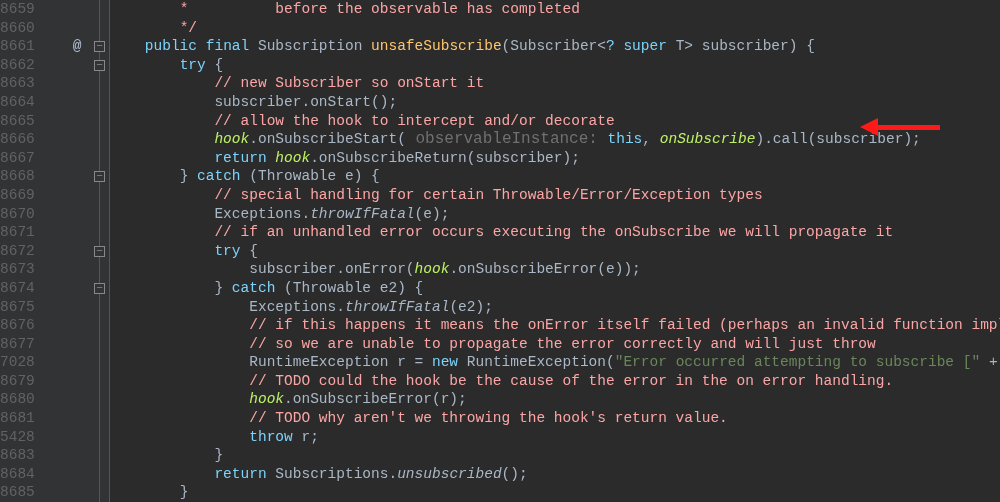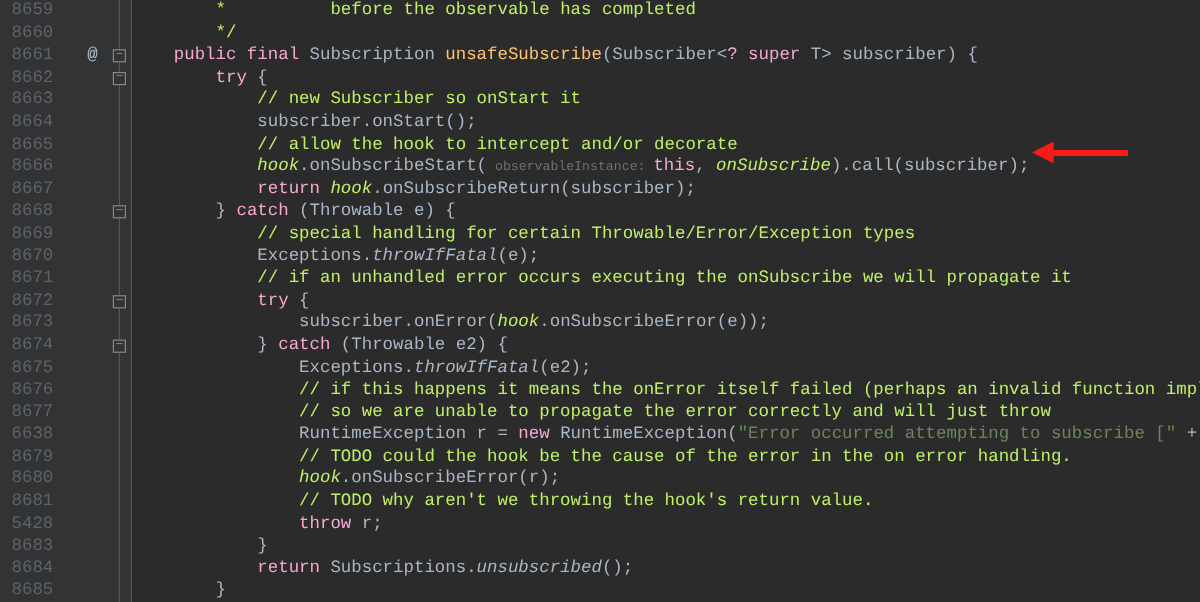--- a/index.html
+++ b/index.html
@@ -12,21 +12,21 @@
     overflow: hidden;
     width: 1000px;
     height: 502px;
     position: relative;
   }
   .gutter {
     position: absolute;
     left: 0; top: 0; bottom: 0;
     width: 64px;
     background: #313335;
-    text-align: center;
+    text-align: left;
     color: #606366;
     padding-top: 0;
     user-select: none;
   }
   .gutter div { padding-right: 10px; height: 18.6px; }
   .ann-col {
     position: absolute;
     left: 64px; top: 0; bottom: 0;
     width: 26px;
     background: #313335;
@@ -57,27 +57,27 @@
     line-height: 9px;
     text-align: center;
     cursor: pointer;
   }
   .code {
     position: absolute;
     left: 110px; top: 0;
     white-space: pre;
   }
   .code .line { height: 18.6px; }
-  .kw { color: #f9a8d4; }
+  .kw { color: #7dd3fc; }
   .str { color: #6a8759; }
-  .cmt { color: #bef264; }
+  .cmt { color: #fca5a5; }
   .field { color: #bef264; font-style: italic; }
   .method-decl { color: #ffc66d; margin-top: 12px; }
   .ital-call { font-style: italic; }
-  .hint { color: #707070; font-size: 11px; font-style: normal; }
+  .hint { color: #707070; font-size: 16px; font-style: normal; }
   .arrow {
     position: absolute;
     left: 860px;
     top: 118px;
     width: 80px;
     height: 18px;
   }
   .arrow-shaft {
     position: absolute;
     left: 12px; top: 7px;
@@ -109,21 +109,21 @@
     <div>8668</div>
     <div>8669</div>
     <div>8670</div>
     <div>8671</div>
     <div>8672</div>
     <div>8673</div>
     <div>8674</div>
     <div>8675</div>
     <div>8676</div>
     <div>8677</div>
-    <div>6638</div>
+    <div>7028</div>
     <div>8679</div>
     <div>8680</div>
     <div>8681</div>
     <div>5428</div>
     <div>8683</div>
     <div>8684</div>
     <div>8685</div>
   </div>
 
 <div class="ann-col">

